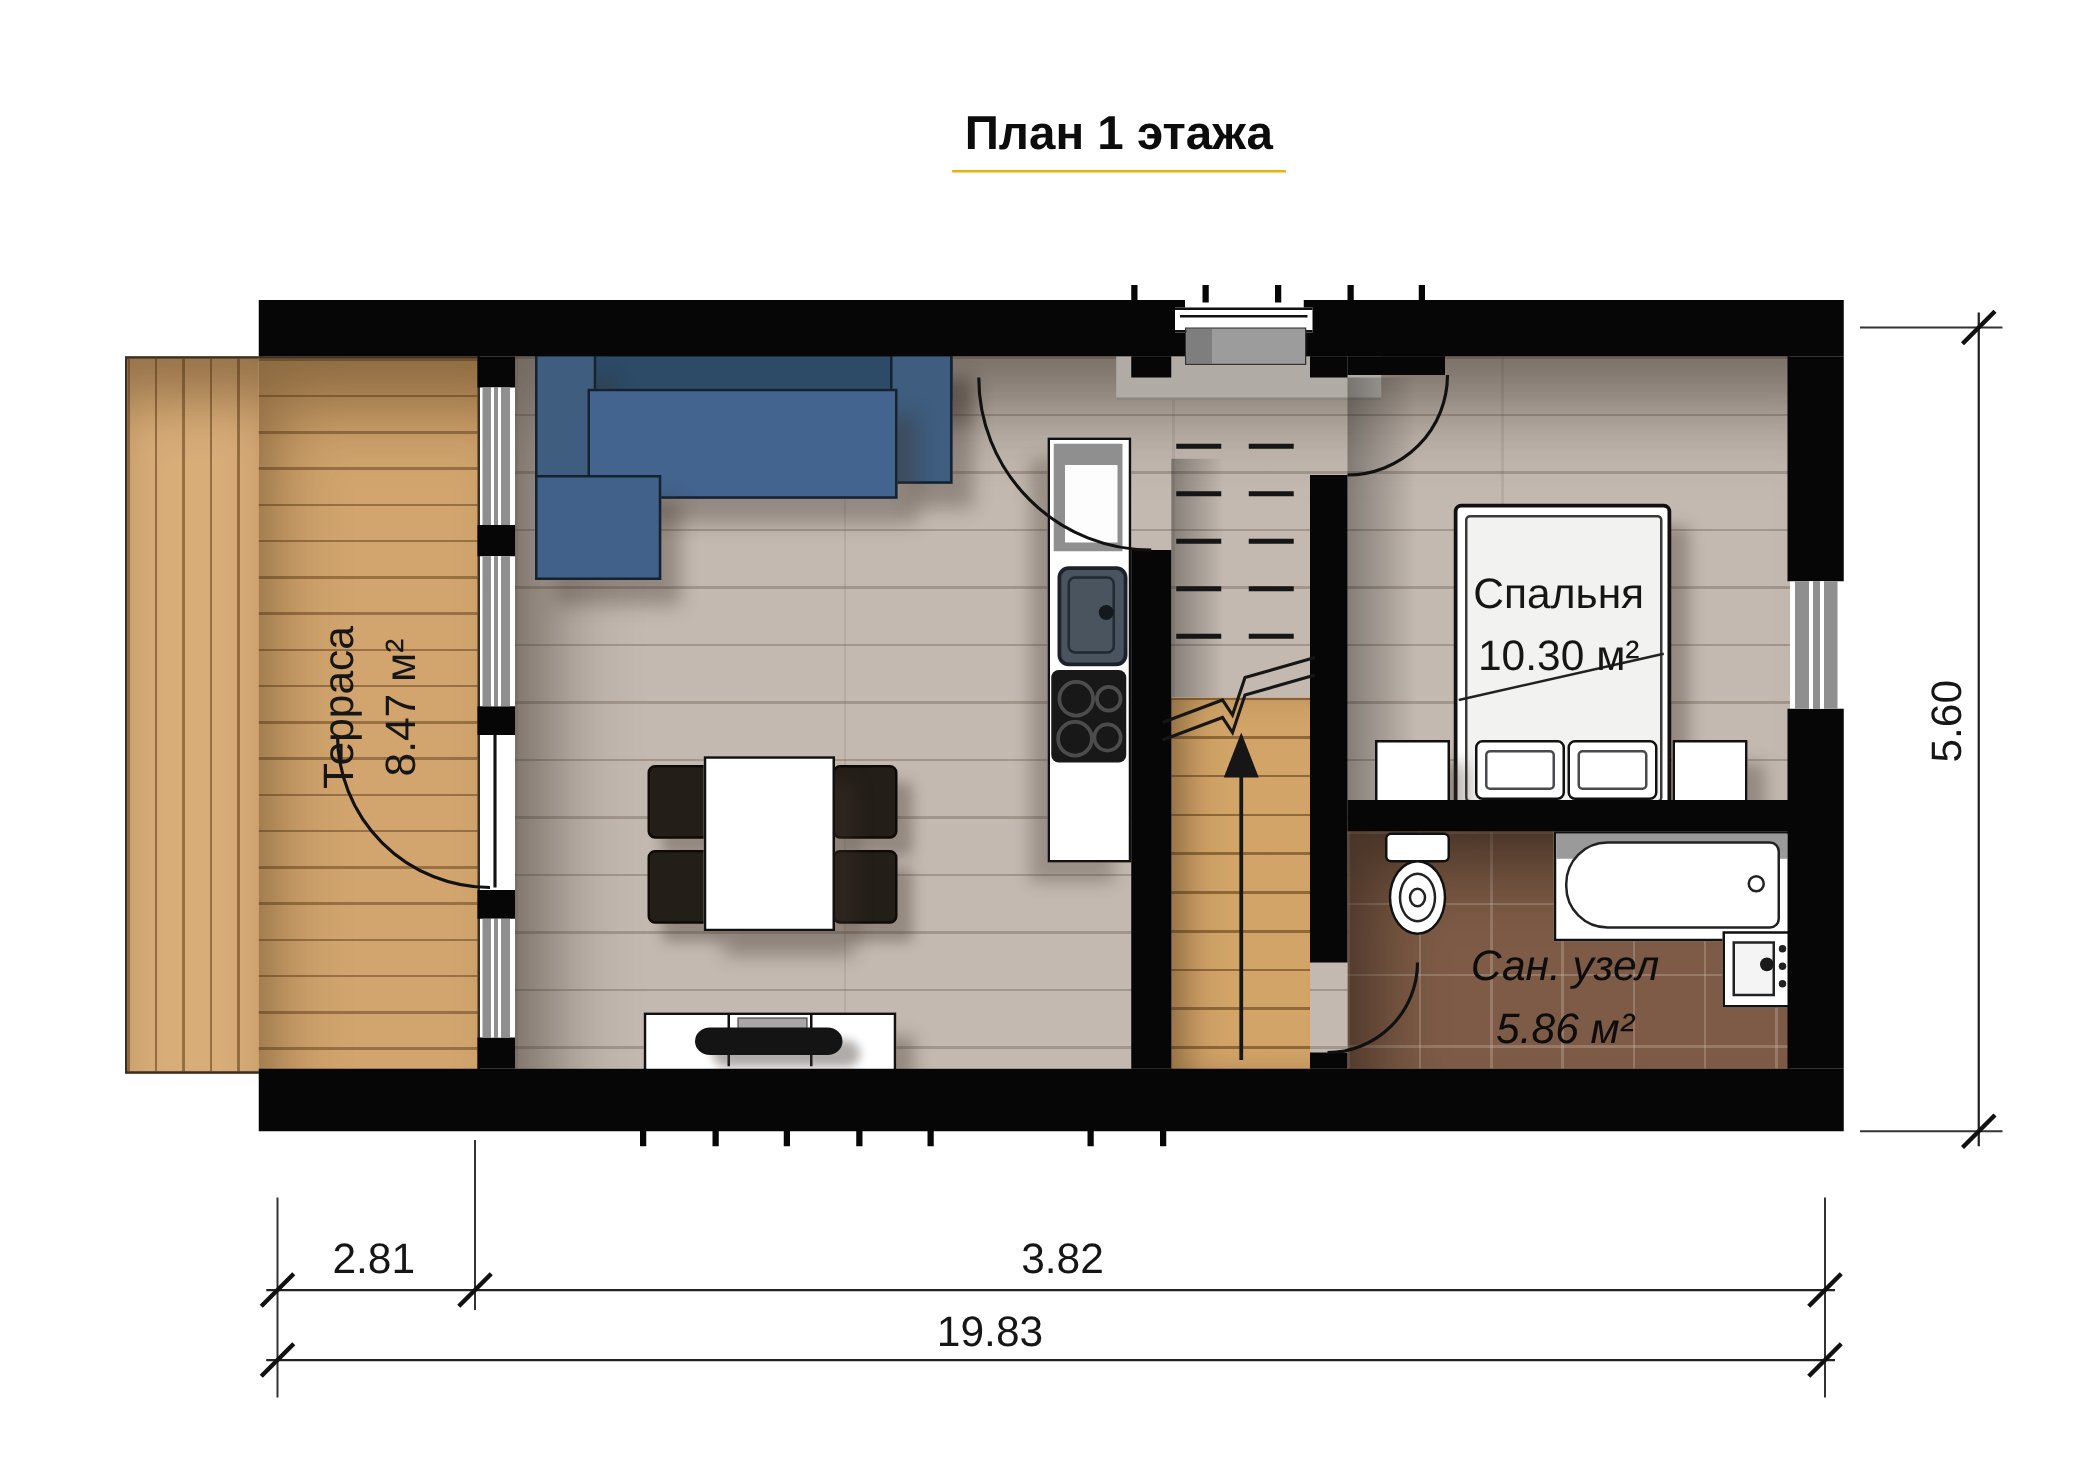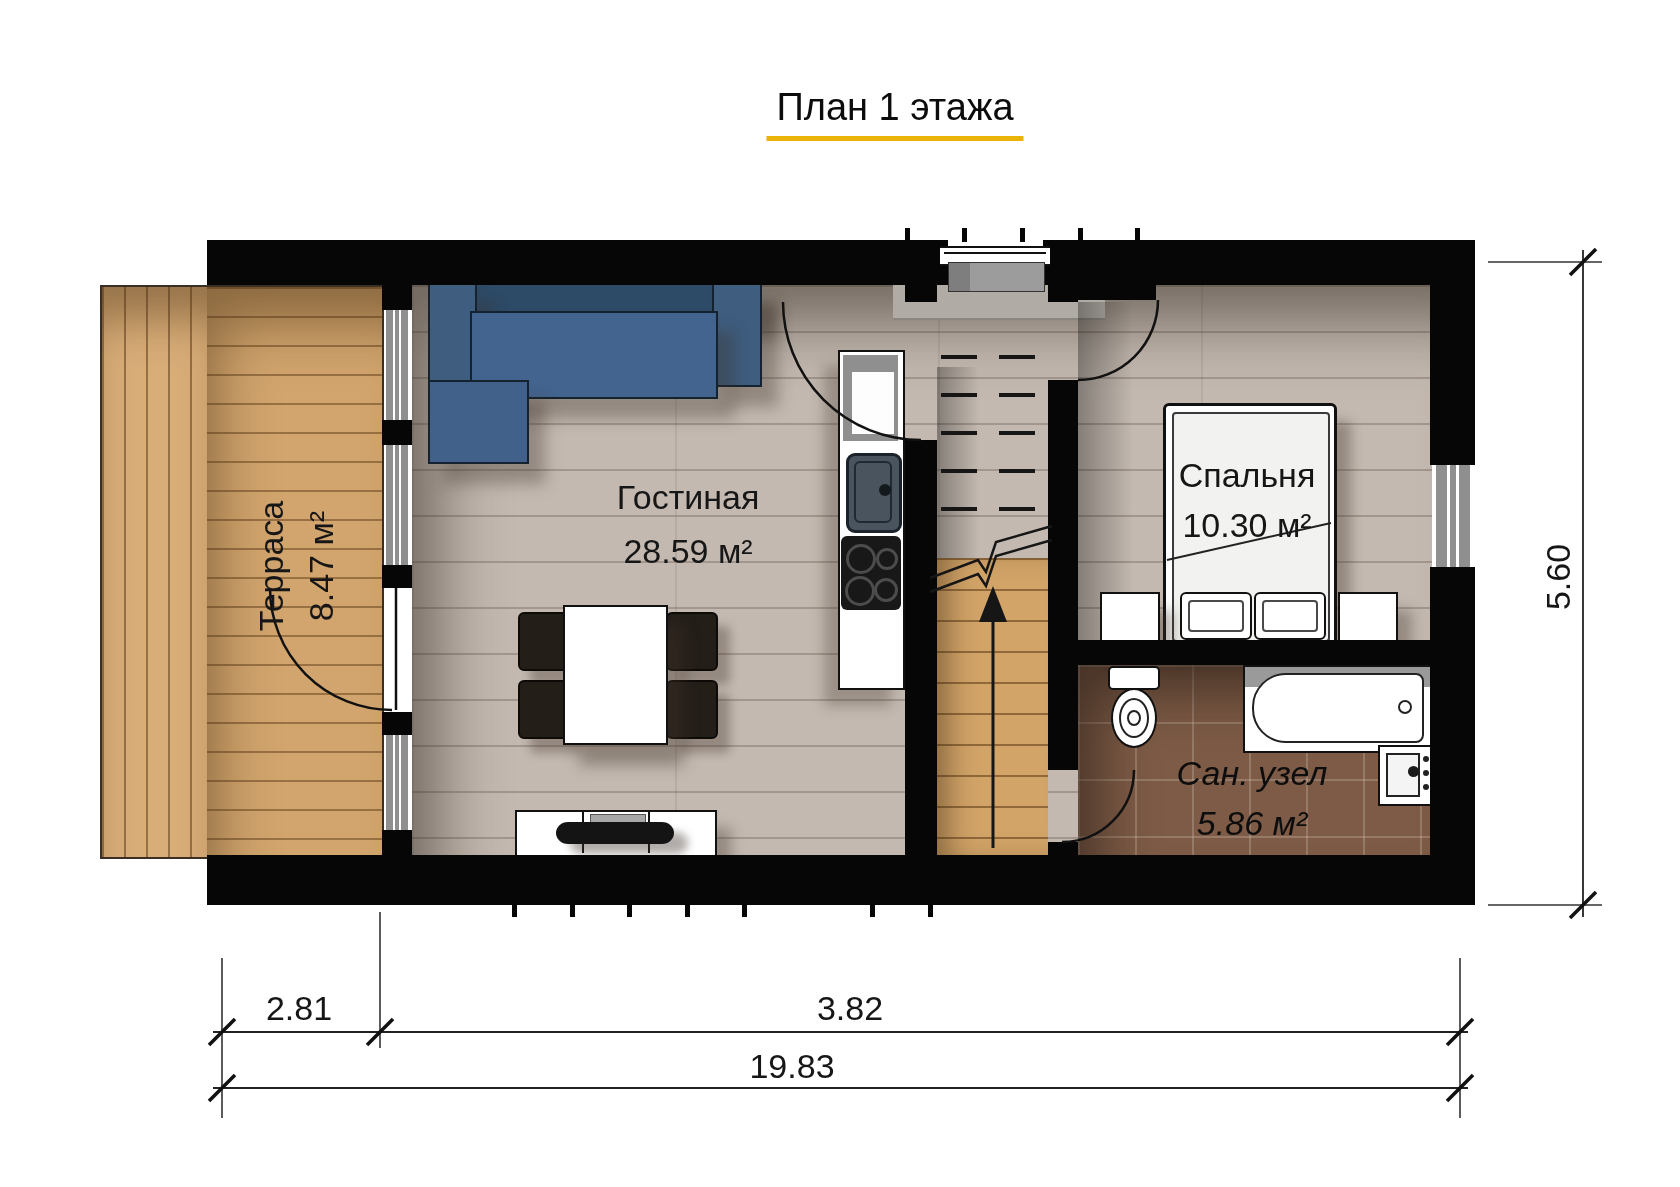--- a/index.html
+++ b/index.html
@@ -37,21 +37,21 @@
   .white-box{position:absolute;background:#fff;border:2px solid #111;z-index:3;
      box-shadow:14px 18px 12px rgba(62,50,40,.35);}
   .room-label{position:absolute;z-index:8;text-align:center;font-size:34px;color:#161616;
      transform:translate(-50%,-50%);white-space:nowrap;}
   .room-label div{line-height:50px;}
   .dim-label{position:absolute;z-index:8;font-size:34px;color:#161616;transform:translate(-50%,-50%);white-space:nowrap;}
   .shadow-band-r{position:absolute;z-index:2;background:linear-gradient(90deg, rgba(0,0,0,.32), rgba(0,0,0,0));}
   .sofa{position:absolute;z-index:3;border:2px solid #15222f;box-shadow:16px 20px 14px rgba(60,48,40,.35);}
   svg.overlay{position:absolute;left:0;top:0;z-index:7;pointer-events:none;}
   #title{position:absolute;left:895px;top:86px;transform:translateX(-50%);z-index:9;
-     font-size:38px;color:#0c0c0c;border-bottom:5px solid #eab308;padding:0 10px 7px 10px;white-space:nowrap;}
+     font-size:38px;color:#0c0c0c;border-bottom:2px solid #eab308;padding:0 10px 7px 10px;white-space:nowrap;font-weight:bold;}
 </style>
 </head>
 <body>
 
 <div id="canvas">
 
   <div id="title">План 1 этажа</div>
 
   <div class="floor" style="left:412px;top:285px;width:1020px;height:570px;"></div>
 
@@ -222,24 +222,20 @@
       <line x1="1570" y1="275" x2="1596" y2="249"></line>
       <line x1="1570" y1="918" x2="1596" y2="892"></line>
     </g>
   </svg>
 
   <div class="room-label" style="left:296px;top:566px;transform:translate(-50%,-50%) rotate(-90deg);">
     <div>Терраса</div>
     <div>8.47 м²</div>
   </div>
 
-  <div class="room-label" style="left:688px;top:515px;">
-    <div style="line-height:72px;">Гостиная</div>
-    <div style="line-height:36px;">28.59 м²</div>
-  </div>
 
   <div class="room-label" style="left:1247px;top:500px;">
     <div>Спальня</div>
     <div>10.30 м²</div>
   </div>
 
   <div class="room-label" style="left:1252px;top:798px;color:#0d0d0d;font-style:italic;">
     <div>Сан. узел</div>
     <div>5.86 м²</div>
   </div>

